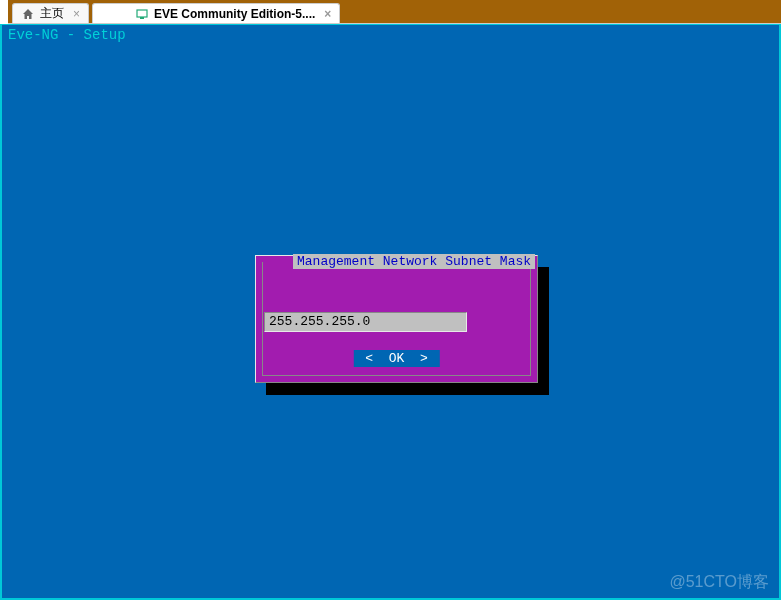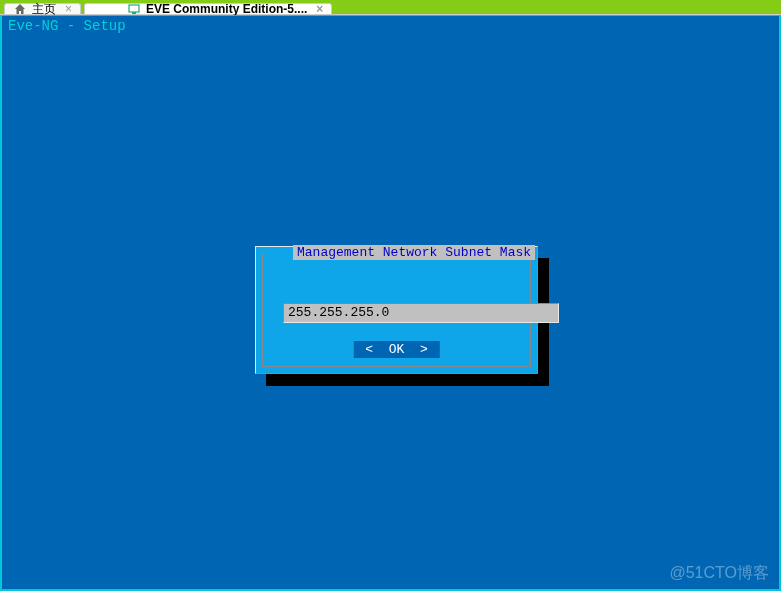--- a/index.html
+++ b/index.html
@@ -5,26 +5,27 @@
     * { box-sizing: border-box; margin: 0; padding: 0; }
     body {
       width: 781px;
       height: 606px;
       background: #fff;
       font-family: Arial, sans-serif;
       overflow: hidden;
       position: relative;
     }
     .tabs-bar {
-      height: 15px;
-      background: #84cc16;
+      height: 24px;
+      background: #a16207;
       border-bottom: 1px solid #ccc;
       display: flex;
       align-items: stretch;
       padding-left: 4px;
+      margin-left: 8px;
     }
     .tab {
       display: flex;
       align-items: center;
       padding: 0 8px;
       background: #f8f8f8;
       border: 1px solid #ccc;
       border-bottom: none;
       border-top-left-radius: 3px;
       border-top-right-radius: 3px;
@@ -76,21 +77,21 @@
       width: 283px;
       height: 128px;
       background: #000;
     }
     .dialog {
       position: absolute;
       left: 253px;
       top: 230px;
       width: 283px;
       height: 128px;
-      background: #0ea5e9;
+      background: #a21caf;
       border-left: 1px solid #e8e8e8;
       border-top: 1px solid #e8e8e8;
       border-right: 1px solid #888;
       border-bottom: 1px solid #888;
       font-family: 'Courier New', monospace;
       font-size: 13px;
       color: #000;
     }
     .dialog-inner {
       position: absolute;
@@ -114,22 +115,22 @@
       position: absolute;
       top: 14px;
       left: 6px;
       color: #000;
       line-height: 16px;
       white-space: pre;
     }
     .dialog-input {
       position: absolute;
       top: 50px;
-      left: 20px;
-      width: 276px;
+      left: 1px;
+      width: 203px;
       height: 20px;
       background: #c0c0c0;
       border-top: 1px solid #888;
       border-left: 1px solid #888;
       border-right: 1px solid #e8e8e8;
       border-bottom: 1px solid #e8e8e8;
       padding: 1px 4px;
       font-family: 'Courier New', monospace;
       font-size: 13px;
       color: #000;

